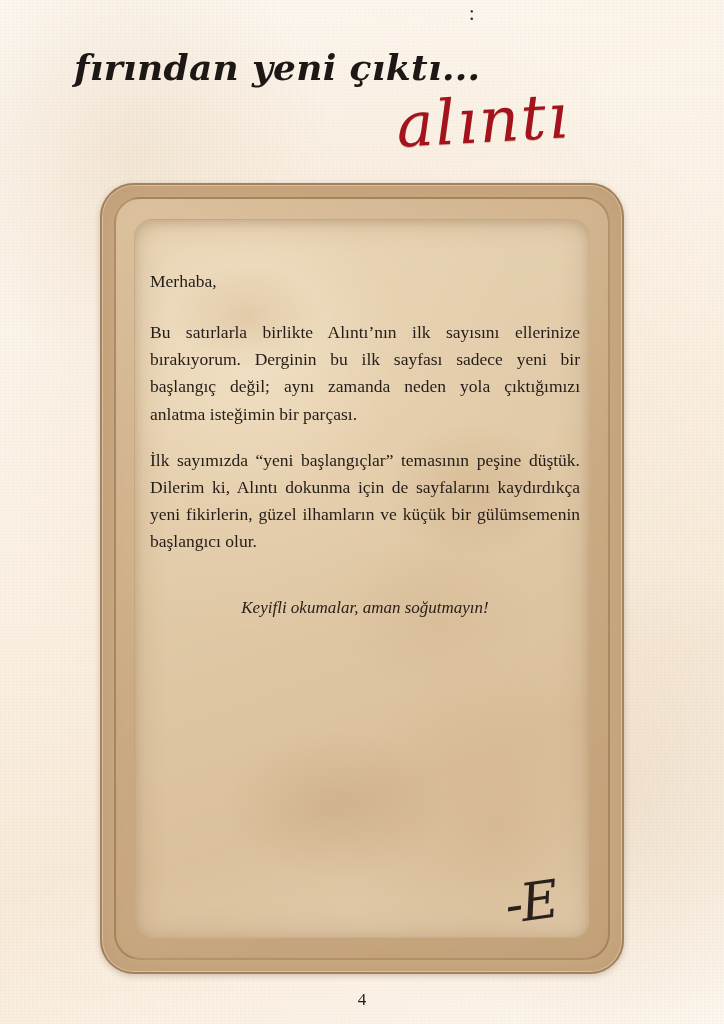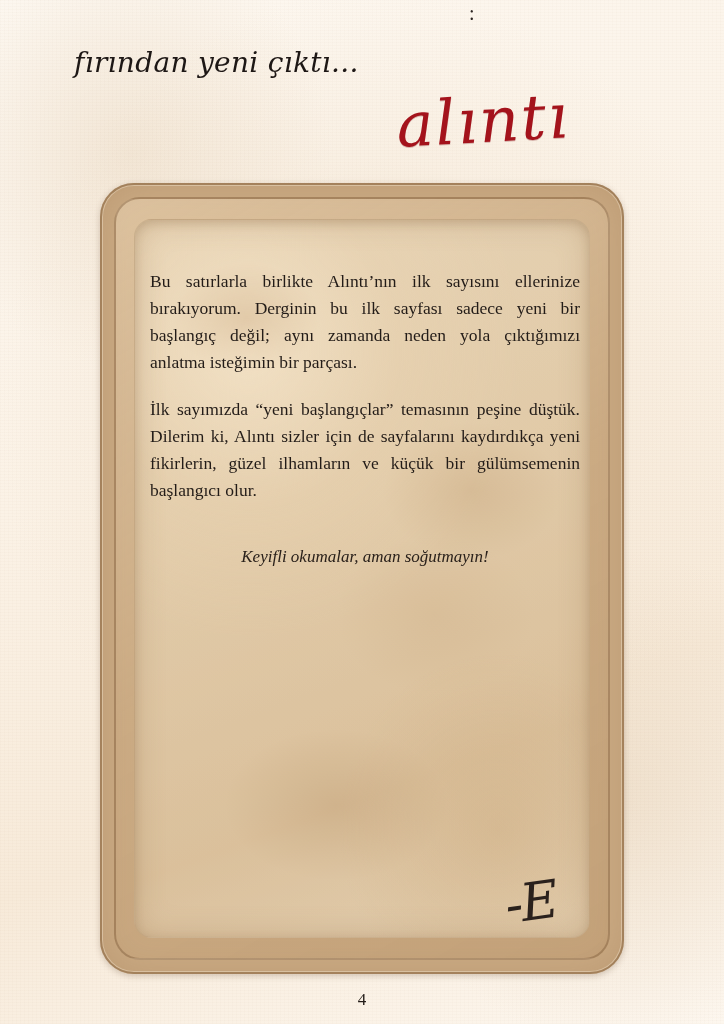--- a/index.html
+++ b/index.html
@@ -45,22 +45,22 @@
     font-family: "Liberation Serif", serif;
     letter-spacing: 0;
   }
 
   .kicker {
     position: absolute;
     top: 46px;
     left: 74px;
     font-family: "DejaVu Serif", serif;
     font-style: italic;
-    font-weight: normal;
-    font-size: 28px;
+    font-weight: bold;
+    font-size: 36px;
     color: #1d1715;
     letter-spacing: 0.3px;
     white-space: nowrap;
   }
 
   .brand {
     position: absolute;
     top: 84px;
     left: 338px;
     width: 290px;
@@ -207,21 +207,22 @@
     <div class="tray-rim"></div>
     <div class="tray-inner">
       <div class="stain a"></div>
       <div class="stain b"></div>
       <div class="stain c"></div>
       <div class="stain d"></div>
     </div>
   </div>
 
   <div class="letter">
+    <p class="greeting">Merhaba,</p>
     <p>Bu satırlarla birlikte Alıntı’nın ilk sayısını ellerinize bırakıyorum. Derginin bu ilk sayfası sadece yeni bir başlangıç değil; aynı zamanda neden yola çıktığımızı anlatma isteğimin bir parçası.</p>
-    <p>İlk sayımızda “yeni başlangıçlar” temasının peşine düştük. Dilerim ki, Alıntı sizler için de sayfalarını kaydırdıkça yeni fikirlerin, güzel ilhamların ve küçük bir gülümsemenin başlangıcı olur.</p>
+    <p>İlk sayımızda “yeni başlangıçlar” temasının peşine düştük. Dilerim ki, Alıntı dokunma için de sayfalarını kaydırdıkça yeni fikirlerin, güzel ilhamların ve küçük bir gülümsemenin başlangıcı olur.</p>
     <div class="closing">Keyifli okumalar, aman soğutmayın!</div>
   </div>
 
   <div class="signature">-E</div>
 
   <div class="page-number">4</div>
 </div>
 
 </body></html>

